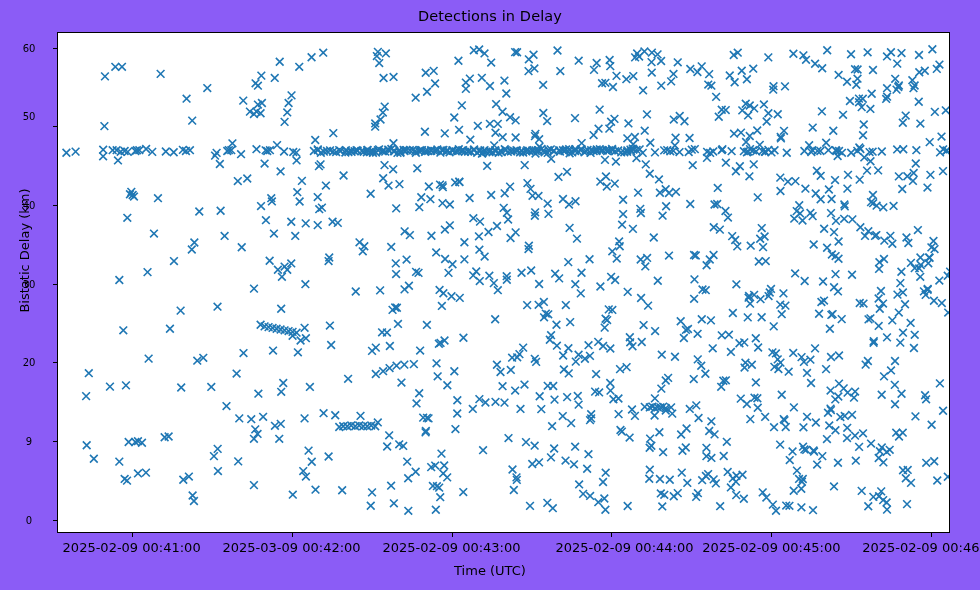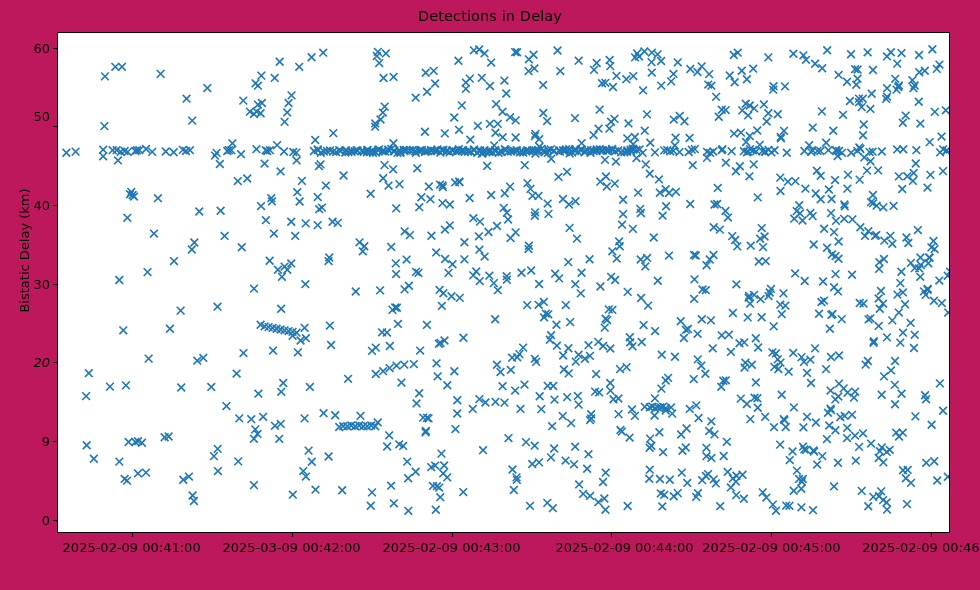--- a/index.html
+++ b/index.html
@@ -10,21 +10,21 @@
   body {
     width: 980px;
     height: 590px;
     overflow: hidden;
     font-family: "DejaVu Sans", sans-serif;
   }
   #figure {
     position: relative;
     width: 980px;
     height: 590px;
-    background: #be185d;
+    background: #8b5cf6;
   }
   #chart-title {
     position: absolute;
     left: 0;
     top: 8px;
     width: 980px;
     text-align: center;
     font-size: 14.5px;
     color: #000000;
     letter-spacing: 0.1px;
@@ -46,22 +46,22 @@
     left: 0;
     top: 0;
     width: 893px;
     height: 501px;
     display: block;
   }
   .ytick-label {
     position: absolute;
     right: 0;
     width: 42px;
-    text-align: right;
-    font-size: 13px;
+    text-align: center;
+    font-size: 10px;
     color: #000000;
     transform: translateY(-50%);
   }
   #ytick-labels {
     position: absolute;
     left: 0px;
     top: 0;
     width: 50px;
     height: 590px;
   }
@@ -1486,21 +1486,21 @@
       <div class="ytick-mark" style="top: 440.98px;"></div>
       <div class="ytick-mark" style="top: 362.33px;"></div>
       <div class="ytick-mark" style="top: 283.68px;"></div>
       <div class="ytick-mark" style="top: 205.03px;"></div>
       <div class="ytick-mark" style="top: 126.38px;"></div>
       <div class="ytick-mark" style="top: 47.73px;"></div>
     </div>
   <div id="ytick-labels">
       <div class="ytick-label" style="top: 519.63px;">0</div>
       <div class="ytick-label" style="top: 440.98px;">9</div>
-      <div class="ytick-label" style="top: 362.33px; font-style: italic;">20</div>
+      <div class="ytick-label" style="top: 362.33px;">20</div>
       <div class="ytick-label" style="top: 283.68px;">30</div>
       <div class="ytick-label" style="top: 205.03px;">40</div>
       <div class="ytick-label" style="top: 116px;">50</div>
       <div class="ytick-label" style="top: 47.73px;">60</div>
     </div>
   <div id="xtick-marks">
       <div class="xtick-mark" style="left: 131.639px;"></div>
       <div class="xtick-mark" style="left: 291.579px;"></div>
       <div class="xtick-mark" style="left: 451.519px;"></div>
       <div class="xtick-mark" style="left: 611.46px;"></div>
@@ -1509,15 +1509,16 @@
     </div>
   <div id="xtick-labels">
       <div class="xtick-label" style="left: 131.639px;">2025-02-09 00:41:00</div>
       <div class="xtick-label" style="left: 291.579px;">2025-03-09 00:42:00</div>
       <div class="xtick-label" style="left: 451.519px;">2025-02-09 00:43:00</div>
       <div class="xtick-label" style="left: 611.46px; margin-left: 13px;">2025-02-09 00:44:00</div>
       <div class="xtick-label" style="left: 771.4px;">2025-02-09 00:45:00</div>
       <div class="xtick-label" style="left: 931.34px;">2025-02-09 00:46:00</div>
     </div>
 
+  <div id="xlabel">Time (UTC)</div>
   <div id="ylabel">Bistatic Delay (km)</div>
 
 </div>
 
 </body></html>

